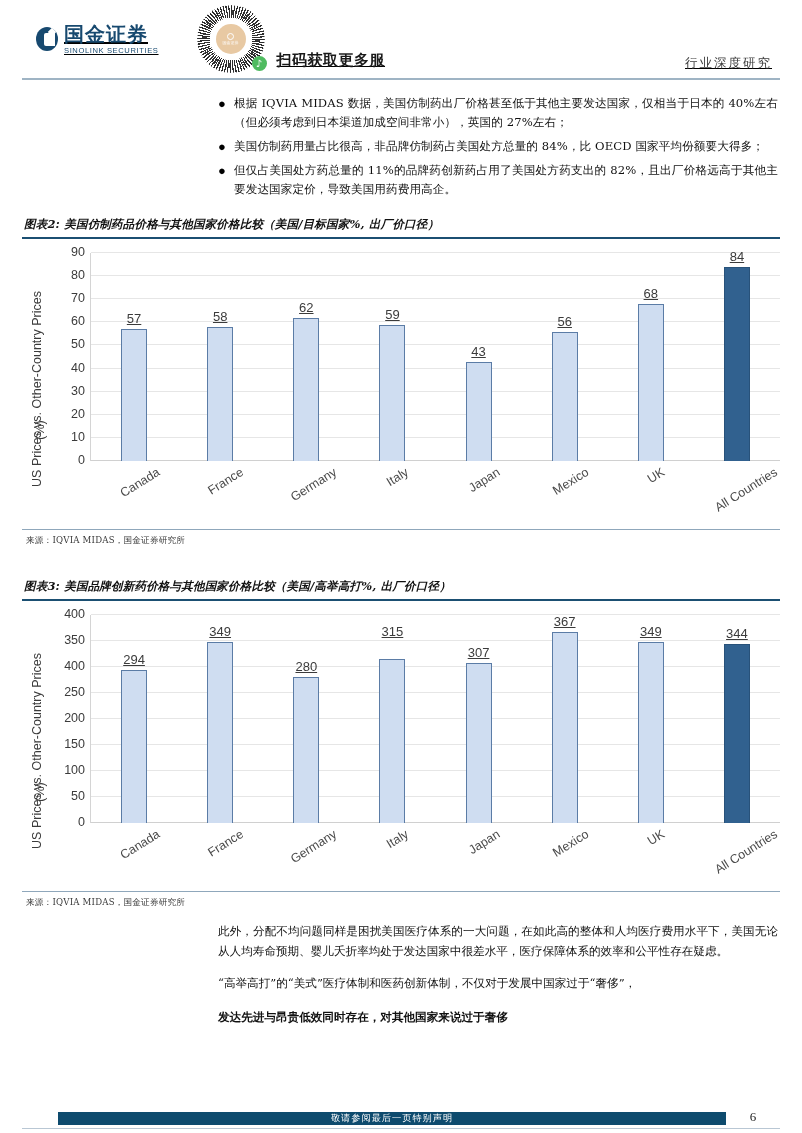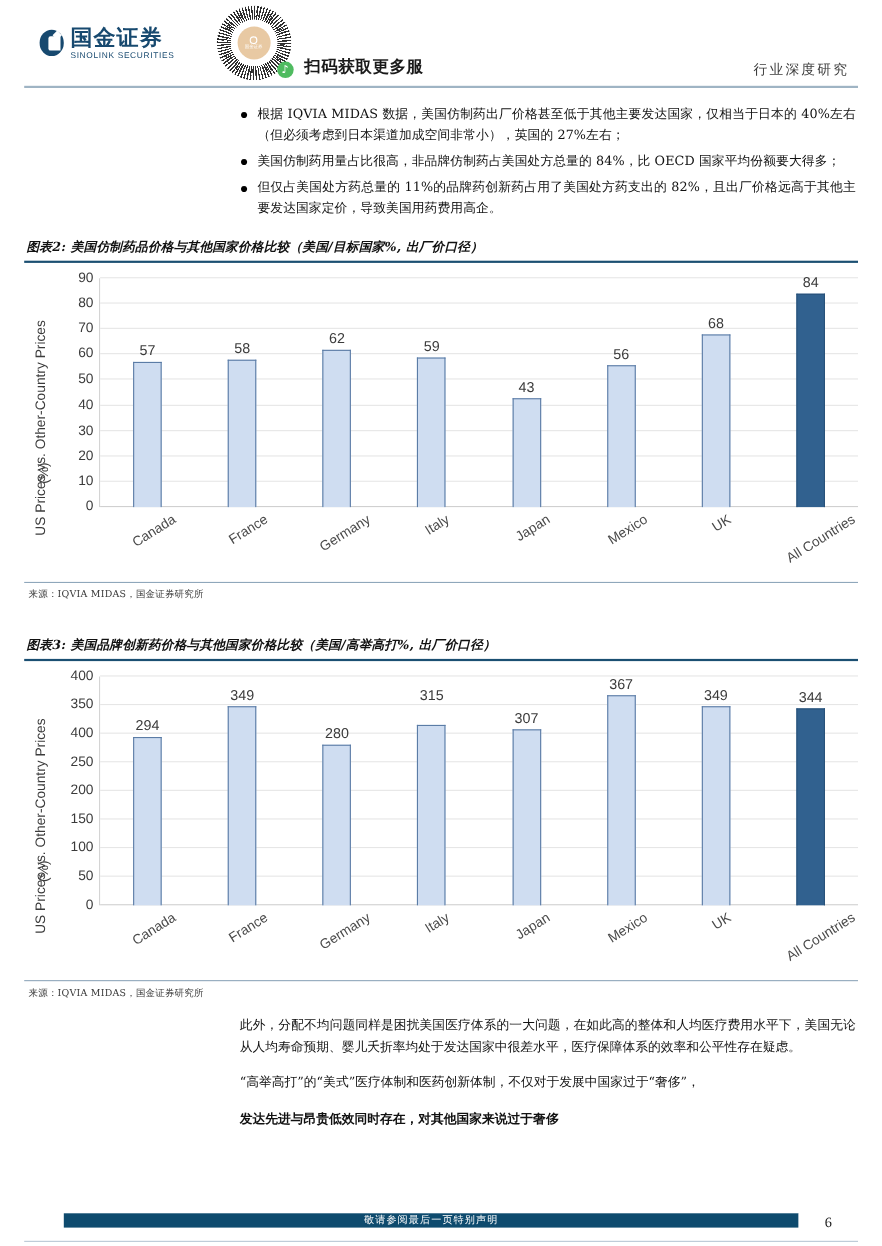--- a/index.html
+++ b/index.html
@@ -11,20 +11,21 @@
     color: #000;
     position: relative;
     overflow: hidden;
   }
 
   
   .page-header {
     position: relative;
     height: 84px;
     padding: 0 22px;
+    text-decoration: underline;
   }
   .header-inner {
     display: flex;
     align-items: center;
     height: 78px;
     gap: 0;
   }
   .logo-block {
     display: flex;
     align-items: center;
@@ -291,20 +292,21 @@
   .bar.accent {
     background: #31618f;
     border-color: #28527a;
   }
   .barval {
     position: absolute;
     font-family: "Liberation Sans", sans-serif;
     font-size: 13px;
     color: #3b3b3b;
     white-space: nowrap;
+    text-decoration: underline;
   }
   .xlabels {
     position: relative;
     height: 64px;
     margin-left: 38px;
     display: flex;
   }
   .xcell {
     flex: 1;
     position: relative;
@@ -336,21 +338,21 @@
     margin-top: 14px;
   }
 
   
   .footer {
     position: absolute;
     left: 22px; right: 22px;
     bottom: 8px;
     height: 22px;
     display: flex;
-    align-items: flex-start;
+    align-items: flex-end;
     margin-left: 36px;
   }
   .footer-bar {
     flex: 1;
     background: #0e4b6e;
     color: #fff;
     display: flex;
     align-items: center;
     justify-content: center;
     font-family: "DejaVu Serif", serif;

